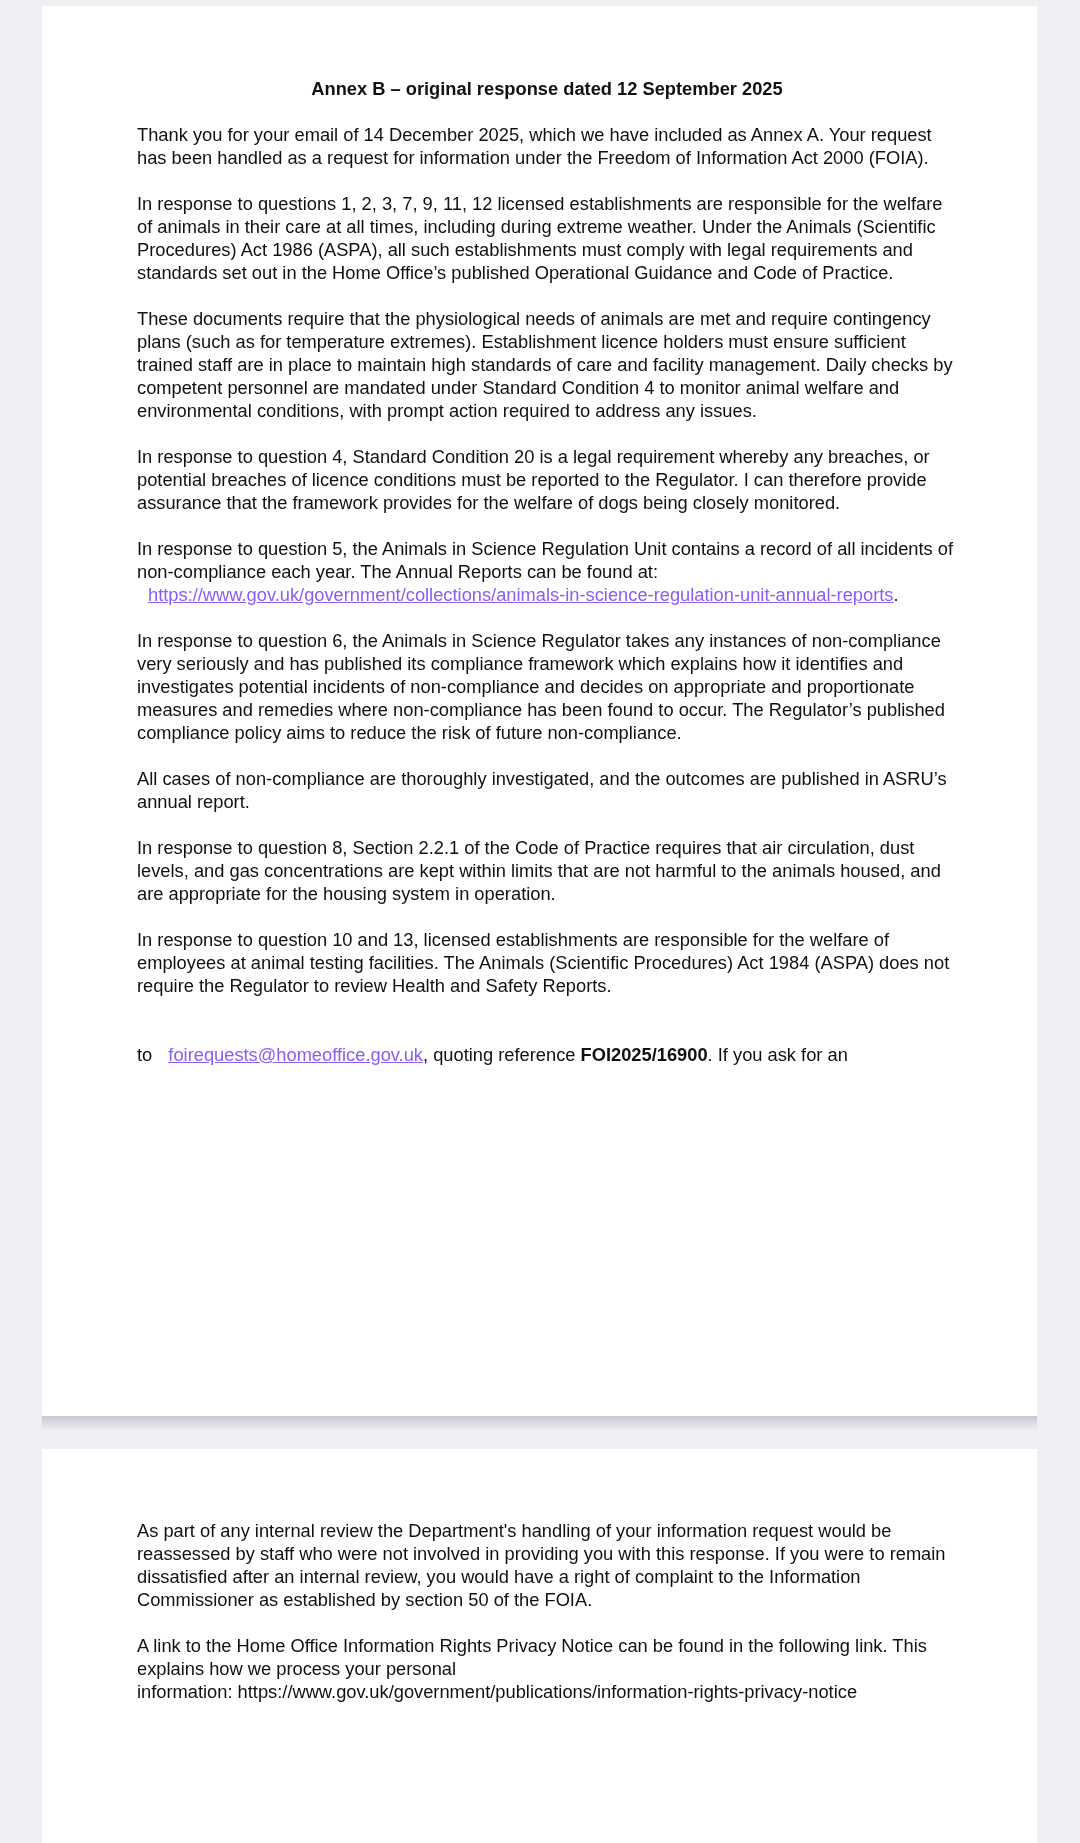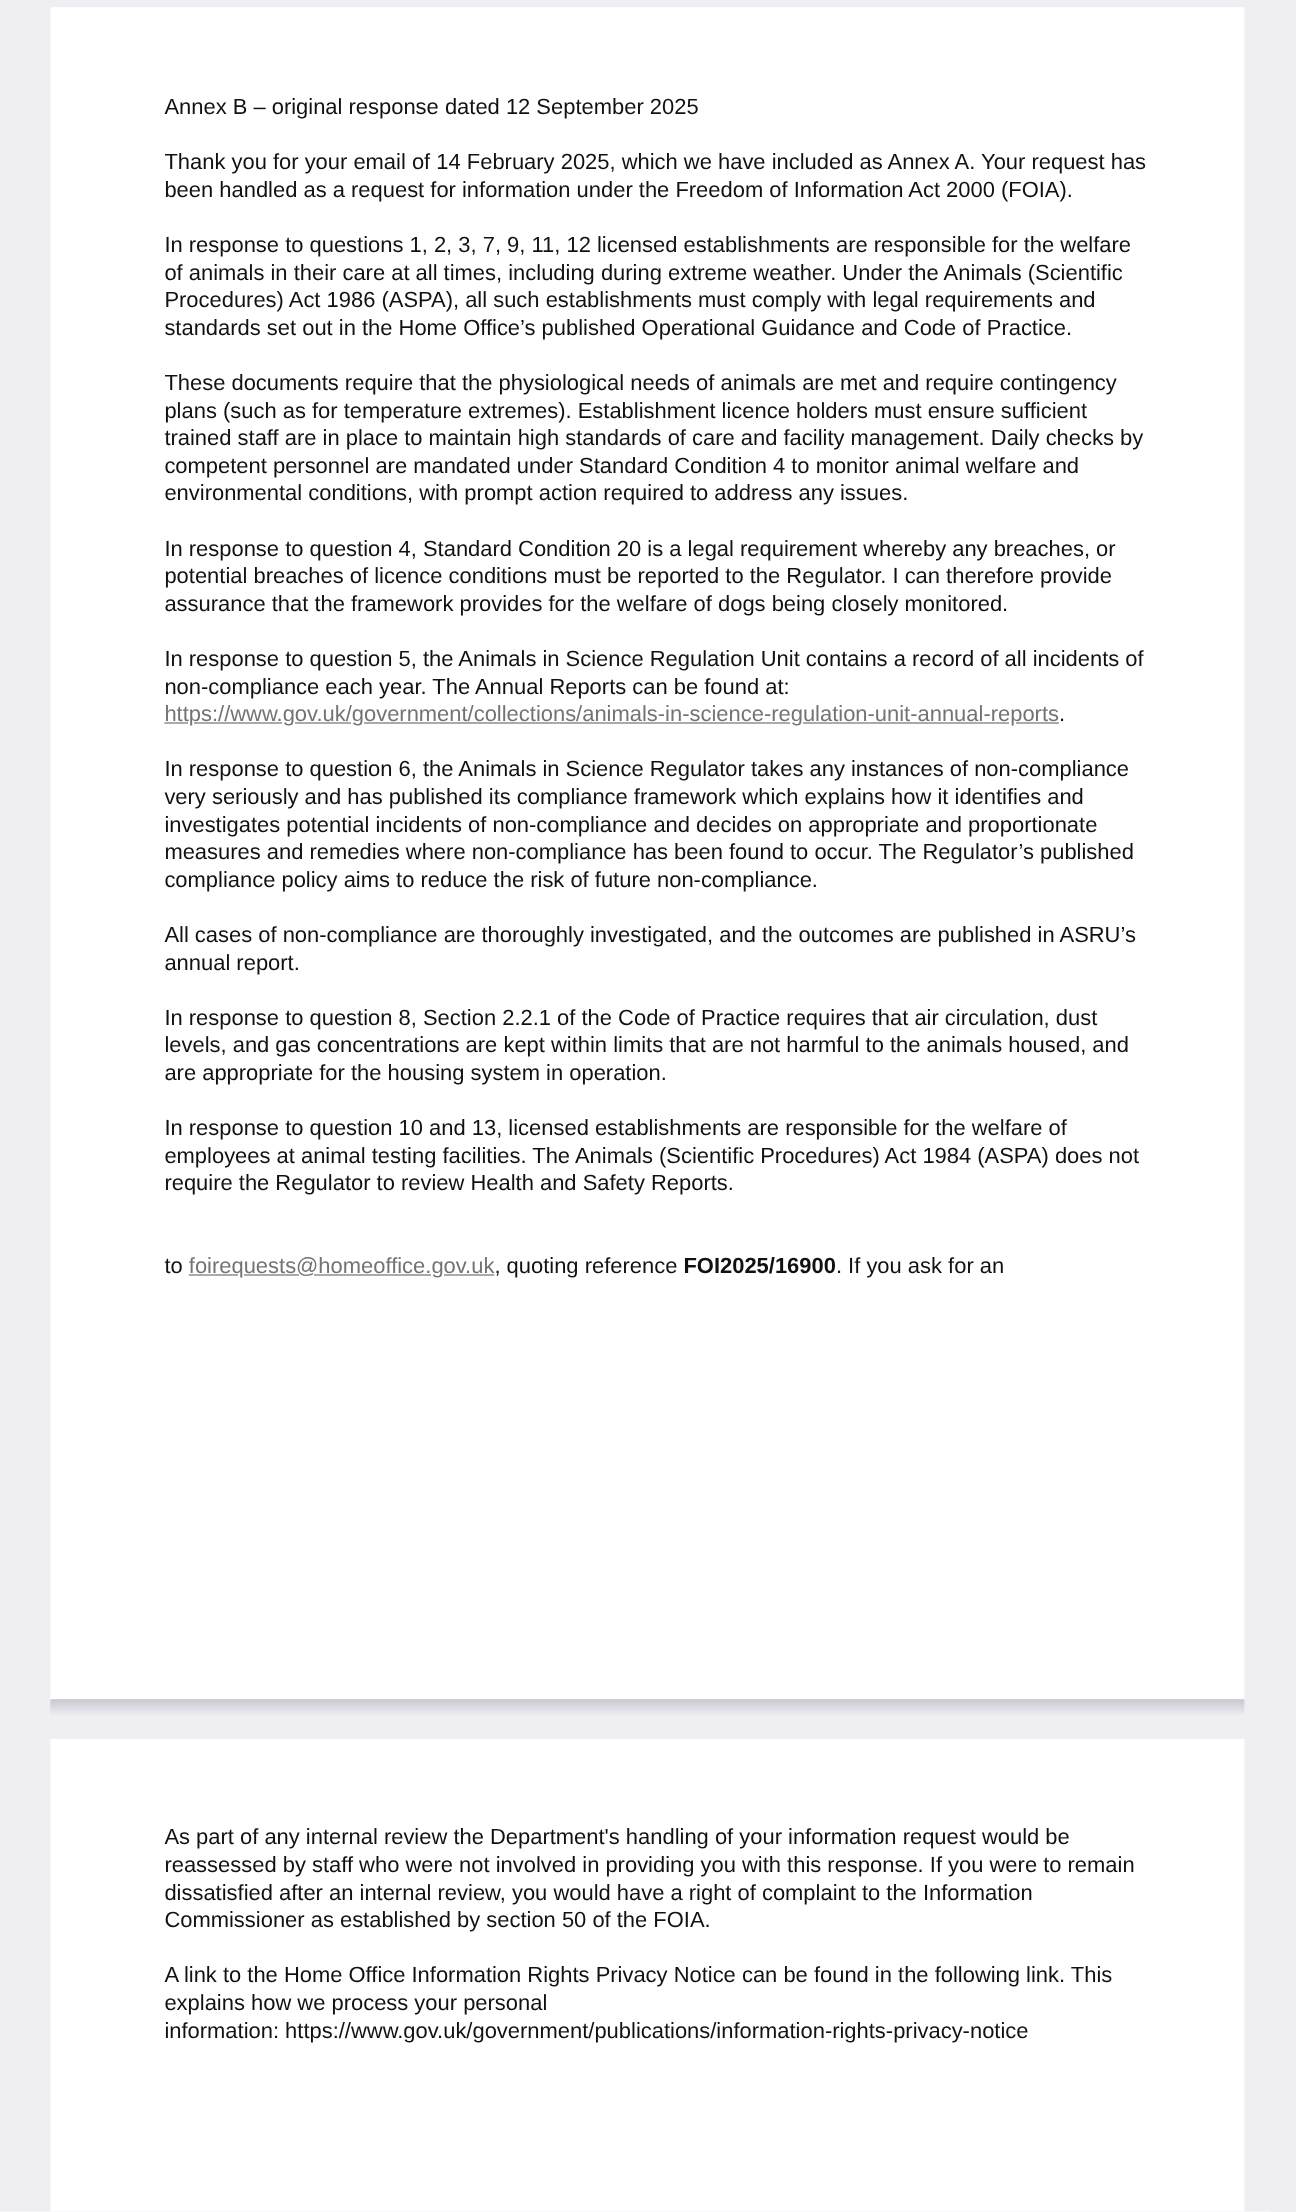--- a/index.html
+++ b/index.html
@@ -31,34 +31,35 @@
     .content {
       position: absolute;
       left: 95px;
       width: 820px;
       font-size: 18.3px;
       line-height: 23px;
     }
     #page1 .content { top: 71px; }
     #page2 .content { top: 70px; }
     .heading {
-      font-weight: normal;
+      font-weight: bold;
       margin: 0 0 23px 0;
+      text-align: center;
     }
     p { margin: 0 0 23px 0; }
-    a { color: #737373; text-decoration: underline; }
+    a { color: #8b5cf6; text-decoration: underline; margin-left: 11px; }
     b { font-weight: bold; }
   </style>
 </head>
 <body>
 
 <div class="page" id="page1">
   <div class="content">
     <div class="heading">Annex B – original response dated 12 September 2025</div>
-    <p>Thank you for your email of 14 February 2025, which we have included as Annex A. Your request has been handled as a request for information under the Freedom of Information Act 2000 (FOIA).</p>
+    <p>Thank you for your email of 14 December 2025, which we have included as Annex A. Your request has been handled as a request for information under the Freedom of Information Act 2000 (FOIA).</p>
     <p>In response to questions 1, 2, 3, 7, 9, 11, 12 licensed establishments are responsible for the welfare of animals in their care at all times, including during extreme weather. Under the Animals (Scientific Procedures) Act 1986 (ASPA), all such establishments must comply with legal requirements and standards set out in the Home Office’s published Operational Guidance and Code of Practice.</p>
     <p>These documents require that the physiological needs of animals are met and require contingency plans (such as for temperature extremes). Establishment licence holders must ensure sufficient trained staff are in place to maintain high standards of care and facility management. Daily checks by competent personnel are mandated under Standard Condition 4 to monitor animal welfare and environmental conditions, with prompt action required to address any issues.</p>
     <p>In response to question 4, Standard Condition 20 is a legal requirement whereby any breaches, or potential breaches of licence conditions must be reported to the Regulator. I can therefore provide assurance that the framework provides for the welfare of dogs being closely monitored.</p>
     <p><span>In response to question 5, the Animals in Science Regulation Unit contains a record of all incidents of non-compliance each year. The Annual Reports can be found at: </span><a href="#">https://www.gov.uk/government/collections/animals-in-science-regulation-unit-annual-reports</a><span>.</span></p>
     <p>In response to question 6, the Animals in Science Regulator takes any instances of non-compliance very seriously and has published its compliance framework which explains how it identifies and investigates potential incidents of non-compliance and decides on appropriate and proportionate measures and remedies where non-compliance has been found to occur. The Regulator’s published compliance policy aims to reduce the risk of future non-compliance.</p>
     <p>All cases of non-compliance are thoroughly investigated, and the outcomes are published in ASRU’s annual report.</p>
     <p>In response to question 8, Section 2.2.1 of the Code of Practice requires that air circulation, dust levels, and gas concentrations are kept within limits that are not harmful to the animals housed, and are appropriate for the housing system in operation.</p>
     <p>In response to question 10 and 13, licensed establishments are responsible for the welfare of employees at animal testing facilities. The Animals (Scientific Procedures) Act 1984 (ASPA) does not require the Regulator to review Health and Safety Reports.</p>
     <p><br><span>to </span><a href="#">foirequests@homeoffice.gov.uk</a><span>, quoting reference </span><b>FOI2025/16900</b><span>. If you ask for an</span></p>
   </div>

